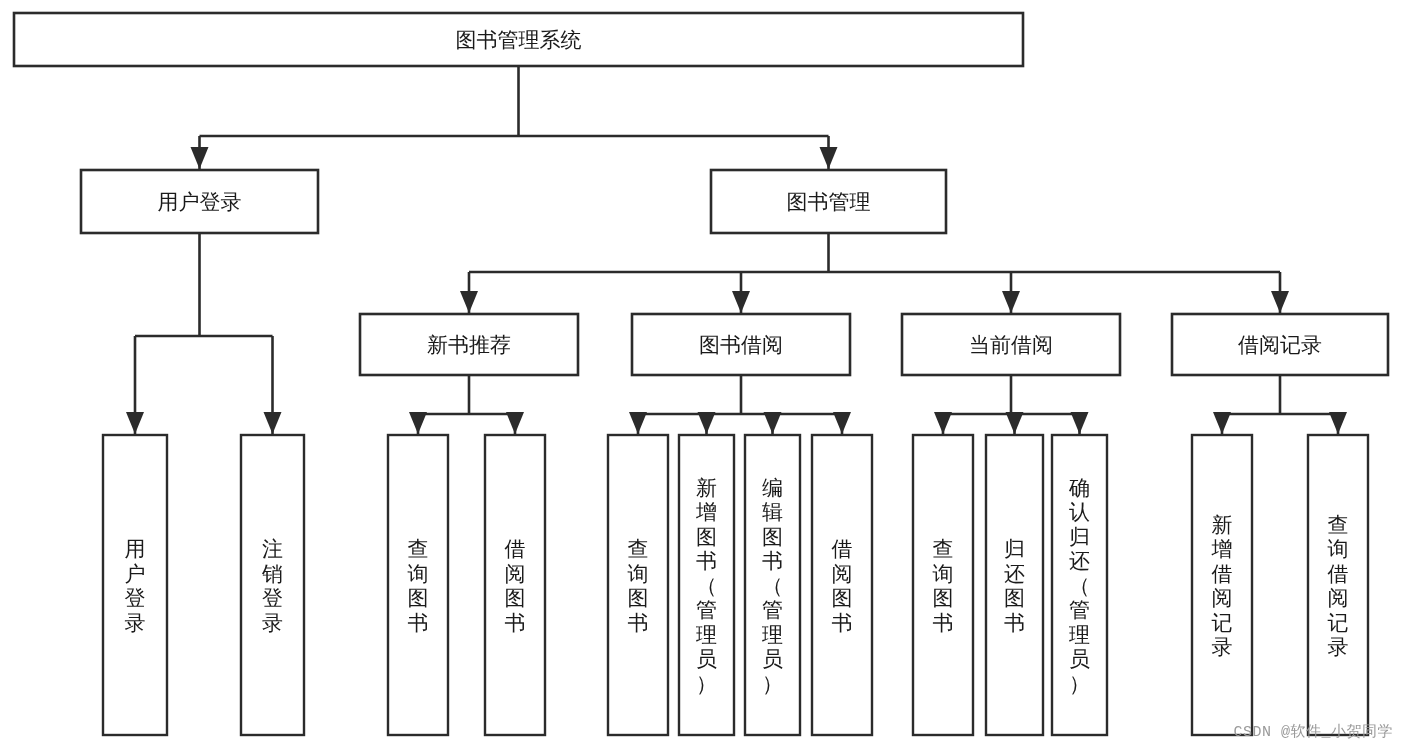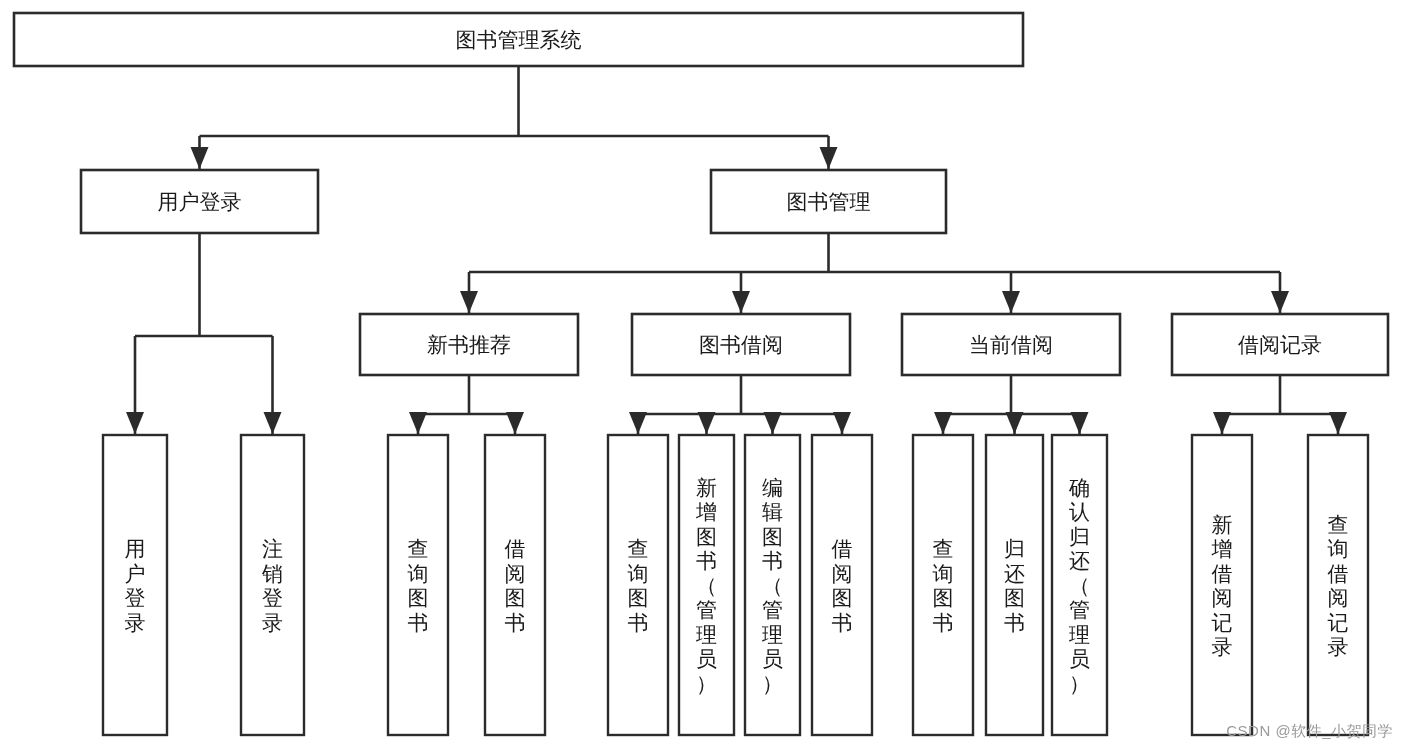--- a/index.html
+++ b/index.html
@@ -54,21 +54,21 @@
   .leaf-label {
     font-family: "DejaVu Sans", "Liberation Sans", sans-serif;
     font-size: 21px;
     fill: #1a1a1a;
     text-anchor: middle;
   }
   .watermark {
     position: absolute;
     right: 12px;
     bottom: 6px;
-    font-family: Liberation Sans, sans-serif;
+    font-family: Liberation Mono, monospace;
     font-size: 15px;
     color: #9a9a9a;
     white-space: nowrap;
     letter-spacing: 0.5px;
   }
 </style>
 </head>
 <body>
 
 <div id="diagram-root">

